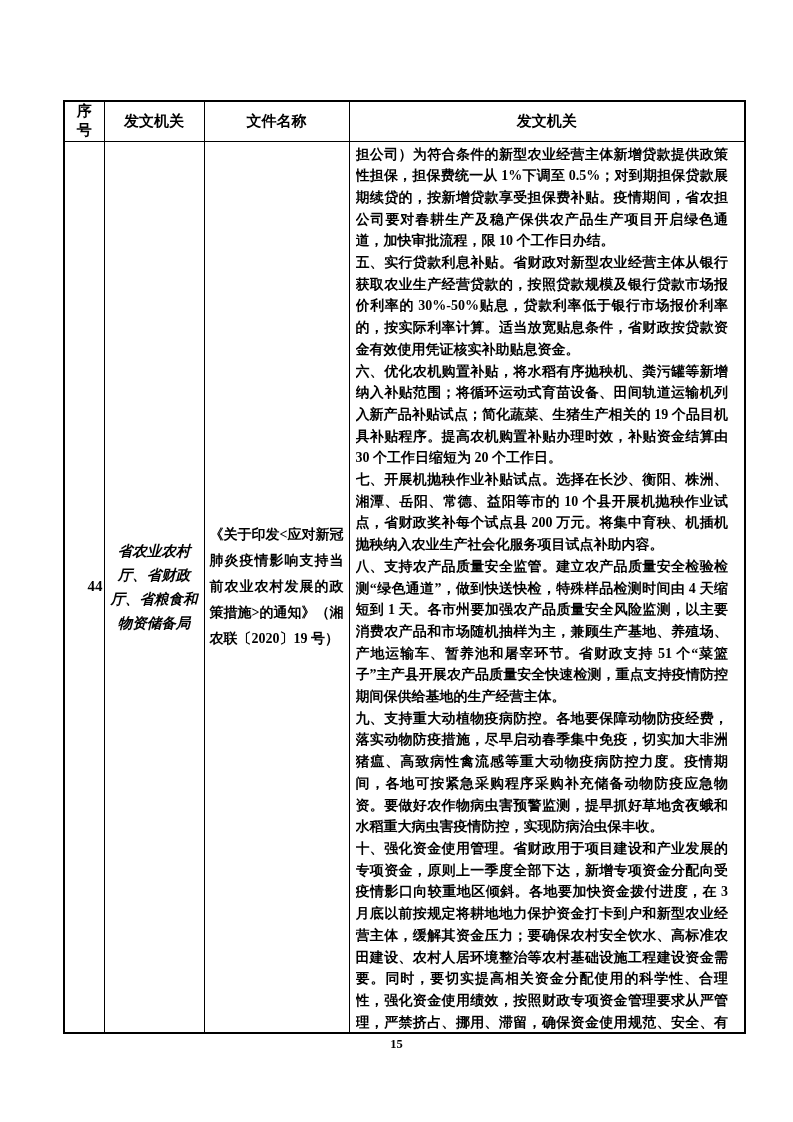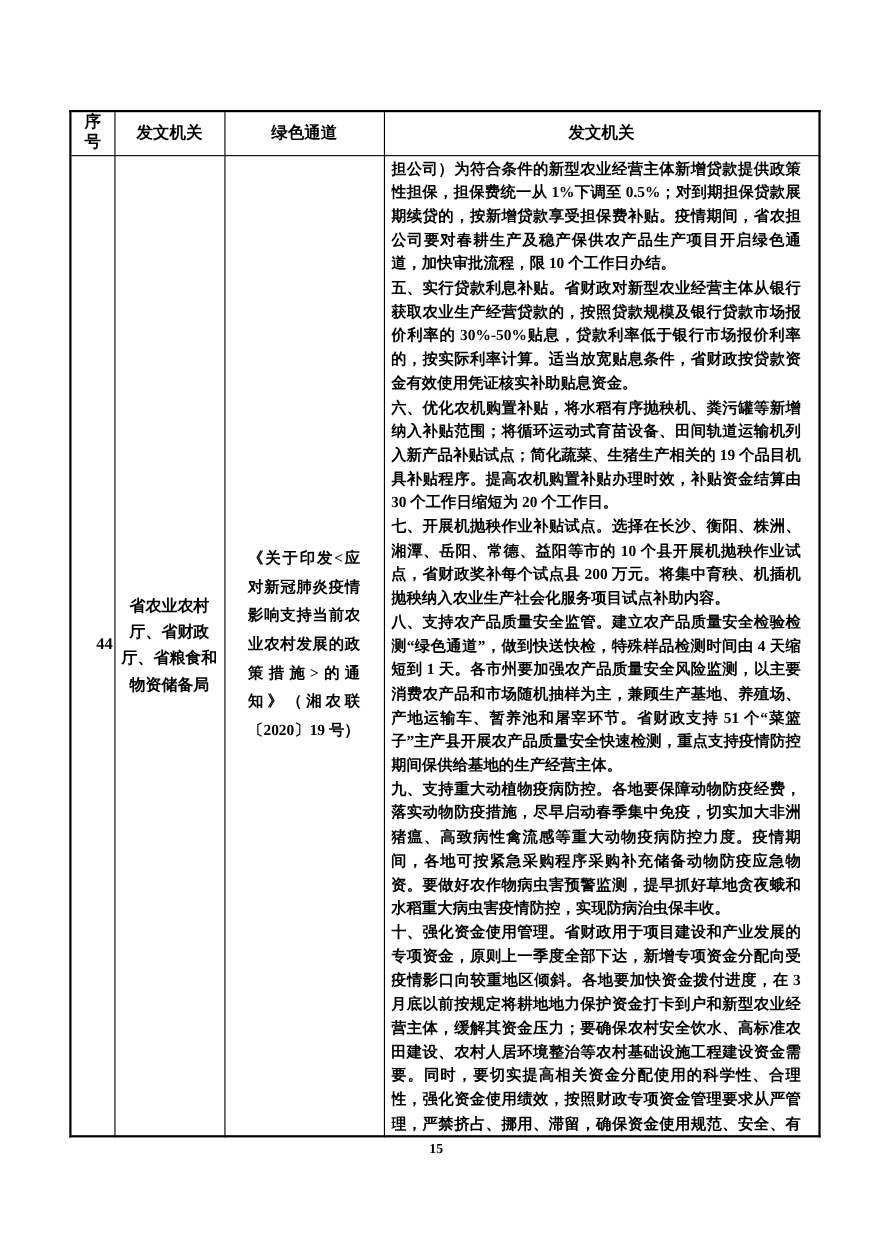--- a/index.html
+++ b/index.html
@@ -46,25 +46,26 @@
   tbody td { vertical-align: middle; height: 892px; }
   td.cell-no {
     text-align: right;
     font-size: 15px;
   }
   td.cell-agency {
     text-align: center;
     font-size: 14.5px;
     line-height: 24px;
     padding: 0 5px;
+    font-style: italic;
   }
   td.cell-doc {
     font-size: 14px;
     line-height: 26px;
-    padding: 0 21px;
+    padding: 0 5px;
     text-align: justify;
     text-justify: inter-ideograph;
   }
   td.cell-content {
     vertical-align: top;
     padding: 2px 16px 0 6px;
     font-size: 14px;
     line-height: 21.7px;
   }
   .content-clip {
@@ -96,21 +97,21 @@
       <col style="width:40px">
       <col style="width:100px">
       <col style="width:145px">
       <col style="width:396px">
     </colgroup>
     <thead>
       <tr>
         <th class="th-index">序
 号</th>
         <th>发文机关</th>
-        <th>绿色通道</th>
+        <th>文件名称</th>
         <th>发文机关</th>
       </tr>
     </thead>
     <tbody>
       <tr>
         <td class="cell-no">44</td>
         <td class="cell-agency">省农业农村厅、省财政厅、省粮食和物资储备局</td>
         <td class="cell-doc">《关于印发&lt;应对新冠肺炎疫情影响支持当前农业农村发展的政策措施&gt;的通知》（湘农联〔2020〕19 号）</td>
         <td class="cell-content">
           <div class="content-clip">

